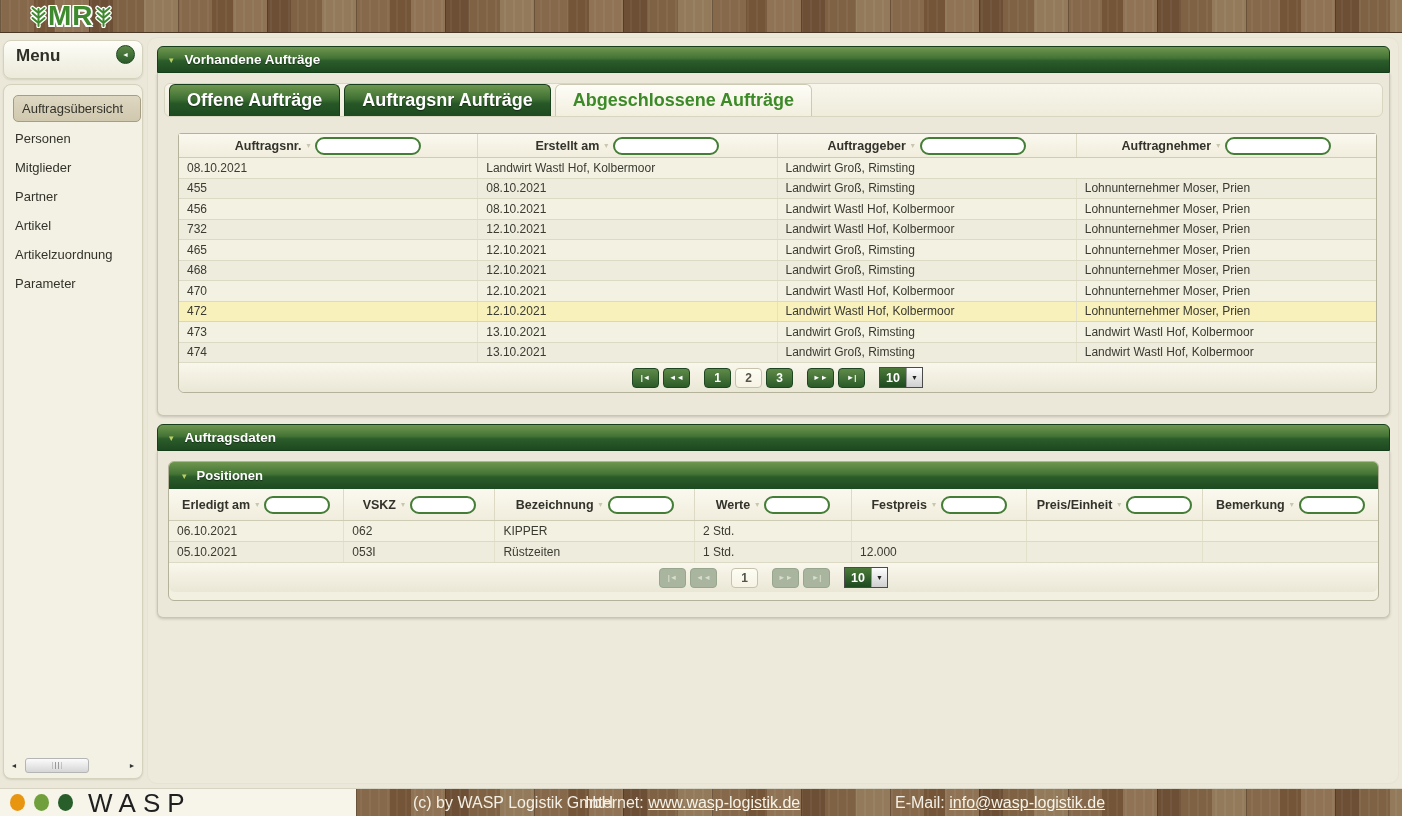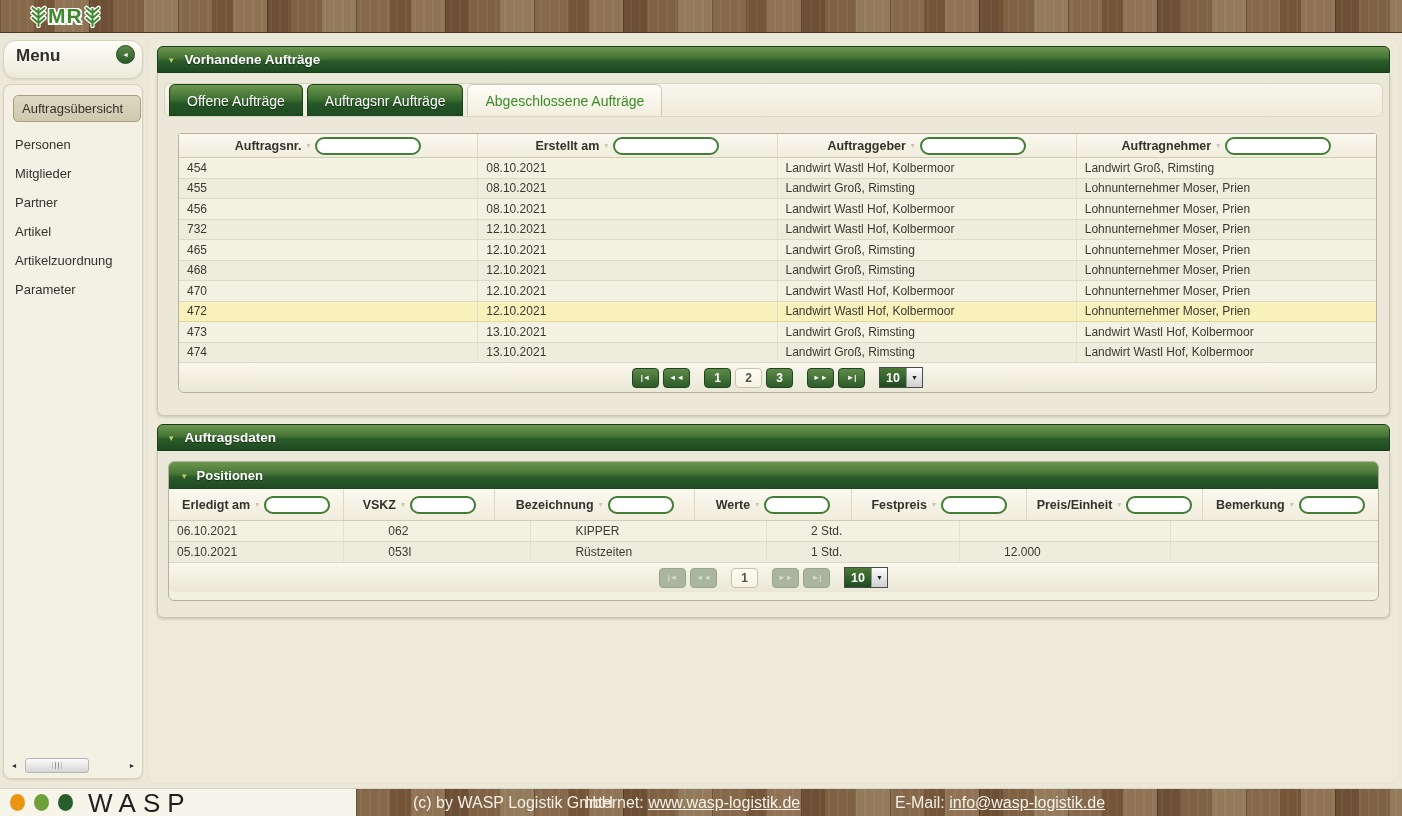--- a/index.html
+++ b/index.html
@@ -14,45 +14,45 @@
       repeating-linear-gradient(90deg, rgba(0,0,0,0.22) 0 1px, transparent 1px 89px),
       repeating-linear-gradient(90deg, rgba(255,255,255,0.05) 0 2px, transparent 2px 9px),
       repeating-linear-gradient(90deg, #86684a 0 34px, #745538 34px 55px, #8f7354 55px 89px,
         #6c4f35 89px 113px, #7f6244 113px 144px, #937a5b 144px 178px);
   }
 
   
   .topbar{position:absolute;left:0;top:0;width:100%;height:33px;display:flex;align-items:center;
     justify-content:space-between;border-bottom:1px solid #4a3826;z-index:5;}
   .logo{display:flex;align-items:flex-end;gap:1px;margin-left:30px;}
-  .logo-text{font-size:21px;font-weight:bold;color:#3f8a2f;letter-spacing:1px;line-height:24px;
+  .logo-text{font-size:28px;font-weight:bold;color:#3f8a2f;letter-spacing:1px;line-height:24px;
     text-shadow:-1.5px -1.5px 0 #fff,1.5px -1.5px 0 #fff,-1.5px 1.5px 0 #fff,1.5px 1.5px 0 #fff,
       0 -1.5px 0 #fff,0 1.5px 0 #fff,-1.5px 0 0 #fff,1.5px 0 0 #fff;}
   .topbar-right{display:flex;align-items:center;margin-right:12px;color:#f3efe6;}
   .welcome{font-size:13px;margin-right:24px;}
   .tb-icon{color:#f3efe6;cursor:pointer;margin-left:18px;display:flex;align-items:center;justify-content:center;}
   .tb-home{font-size:19px;line-height:17px;}
   .tb-help{font-size:15px;font-weight:bold;font-family:"Liberation Serif",serif;}
   .tb-circle{width:17px;height:17px;border:1.5px solid #f3efe6;border-radius:50%;font-size:11px;font-weight:bold;}
   .tb-info{font-style:italic;font-family:"Liberation Serif",serif;}
   .tb-logout{font-size:11px;}
 
   
   .sidebar{position:absolute;left:3px;top:40px;width:140px;}
-  .menu-head{height:39px;background:linear-gradient(#fefdf8,#ecead9);border:1px solid #d4d1bd;border-radius:13px;
+  .menu-head{height:39px;background:linear-gradient(#fefdf8,#ecead9);border:1px solid #d4d1bd;border-radius:8px;
     display:flex;align-items:center;justify-content:space-between;padding:0 7px 8px 12px;box-shadow:0 1px 2px rgba(0,0,0,0.10);}
   .menu-title{font-size:17px;font-weight:bold;color:#2f2f28;}
   .collapse-btn{width:19px;height:19px;border-radius:50%;background:linear-gradient(#5d8947,#2a5a28);
     border:1px solid #1d4621;color:#fff;font-size:7px;display:flex;align-items:center;justify-content:center;
     cursor:pointer;align-self:flex-start;margin-top:4px;}
   .menu-list{margin-top:5px;height:695px;background:#f3f1e4;border:1px solid #d4d1bd;border-radius:8px;
     padding-top:10px;position:relative;box-shadow:0 1px 2px rgba(0,0,0,0.10);}
   .menu-item{font-size:13px;color:#33332c;padding:7px 0 7px 11px;cursor:pointer;white-space:nowrap;}
   .menu-item.selected{background:linear-gradient(#ded7c2,#d0c8ae);border:1px solid #a69d83;border-radius:5px;
-    margin:0 1px 8px 9px;padding:5px 8px;}
+    margin:0 1px 2px 9px;padding:5px 8px;}
   .h-scroll{position:absolute;bottom:4px;left:3px;right:3px;height:17px;display:flex;align-items:center;}
   .sb-arrow{width:14px;text-align:center;font-size:7px;color:#333;cursor:pointer;}
   .sb-track{flex:1;height:15px;display:flex;align-items:center;}
   .sb-thumb{height:15px;width:62%;margin-left:4px;background:linear-gradient(#fbfbfb,#d6d6d6);
     border:1px solid #b5b5b5;border-radius:3px;position:relative;cursor:pointer;}
   .sb-thumb::after{content:"";position:absolute;left:50%;top:3px;bottom:3px;width:9px;transform:translateX(-50%);
     background:repeating-linear-gradient(90deg,#9a9a9a 0 1px,transparent 1px 3px);}
 
   
   .content{position:absolute;left:147px;top:37px;width:1252px;height:747px;background:#edeadb;
@@ -63,21 +63,21 @@
     color:#fff;font-weight:bold;font-size:13.5px;text-shadow:0 1px 1px rgba(0,0,0,0.45);cursor:pointer;}
   .caret-icon{color:#b9cf63;font-size:9px;text-shadow:none;}
   .panel-body{background:#ebe8d9;border:1px solid #c9c6b0;border-top:none;border-radius:0 0 6px 6px;
     box-shadow:0 1px 3px rgba(0,0,0,0.18);}
   .orders-body{padding:10px 6px 22px;}
   .details-body{padding:10px 10px 16px;}
 
   
   .tabstrip{height:34px;background:linear-gradient(#f8f6ec,#efecdc);border:1px solid #d8d5c1;border-radius:6px;
     display:flex;align-items:flex-end;padding-left:4px;margin-bottom:16px;}
-  .tab{height:32px;margin-right:4px;display:flex;align-items:center;padding:0 17px;font-size:14px;font-weight:normal;
+  .tab{height:32px;margin-right:4px;display:flex;align-items:center;padding:0 17px;font-size:18px;font-weight:bold;
     border-radius:6px 6px 0 0;cursor:pointer;white-space:nowrap;}
   .tab.inactive{background:linear-gradient(180deg,#6e974f,#3f7033 45%,#275726 60%,#1d4a20);color:#fff;
     border:1px solid #173f1b;border-bottom:none;text-shadow:0 1px 1px rgba(0,0,0,0.45);}
   .tab.active{background:linear-gradient(#fefdf7,#f2efdf);color:#3c8a28;border:1px solid #cdcab4;border-bottom:none;}
 
   
   .table-wrap{border:1px solid #b5b29b;border-radius:3px 3px 6px 6px;background:#f2f0e1;margin:0 6px 0 14px;}
   .thead{display:flex;height:24px;background:linear-gradient(#fbf9ef,#f0eddd);border-bottom:1px solid #cfccb6;}
   .th{display:flex;align-items:center;justify-content:center;gap:5px;font-size:12.5px;font-weight:bold;
     color:#33332b;border-right:1px solid #ddd9c4;}
@@ -93,21 +93,21 @@
   .td:last-child{border-right:none;}
   .orders-table .th,.orders-table .td{width:25%;flex:0 0 auto;}
 
   
   .pos-panel{border:1px solid #b5b29b;border-radius:6px;background:#f2f0e1;}
   .pos-head{height:27px;background:linear-gradient(180deg,#6e974f 0%,#447335 45%,#2c5c2a 55%,#1d4a20 100%);
     border-radius:5px 5px 0 0;display:flex;align-items:center;gap:10px;padding:0 13px;color:#fff;font-weight:bold;
     font-size:13px;text-shadow:0 1px 1px rgba(0,0,0,0.45);cursor:pointer;}
   .pos-table .thead{height:32px;}
   .pos-table .filter-input{width:66px;}
-  .pos-table .tr{height:21px;gap:36px;}
+  .pos-table .tr{height:21px;}
   .pos-table .th:nth-child(1),.pos-table .td:nth-child(1){width:14.5%;flex:0 0 auto;}
   .pos-table .th:nth-child(2),.pos-table .td:nth-child(2){width:12.5%;flex:0 0 auto;}
   .pos-table .th:nth-child(3),.pos-table .td:nth-child(3){width:16.5%;flex:0 0 auto;}
   .pos-table .th:nth-child(4),.pos-table .td:nth-child(4){width:13%;flex:0 0 auto;}
   .pos-table .th:nth-child(5),.pos-table .td:nth-child(5){width:14.5%;flex:0 0 auto;}
   .pos-table .th:nth-child(6),.pos-table .td:nth-child(6){width:14.5%;flex:0 0 auto;}
   .pos-table .th:nth-child(7),.pos-table .td:nth-child(7){width:14.5%;flex:0 0 auto;}
   .pos-bottom{height:8px;}
 
   
@@ -226,21 +226,20 @@
                 <input class="filter-input" style="">
               </div>
               <div class="th">
                 <span>Auftragnehmer</span>
                 <span class="sort-caret">▾</span>
                 <input class="filter-input" style="">
               </div>
             </div>
           <div id="orders-tbody">
               <div class="tr">
-                <div class="td">454</div>
                 <div class="td">08.10.2021</div>
                 <div class="td">Landwirt Wastl Hof, Kolbermoor</div>
                 <div class="td">Landwirt Groß, Rimsting</div>
               </div>
               <div class="tr">
                 <div class="td">455</div>
                 <div class="td">08.10.2021</div>
                 <div class="td">Landwirt Groß, Rimsting</div>
                 <div class="td">Lohnunternehmer Moser, Prien</div>
               </div>

